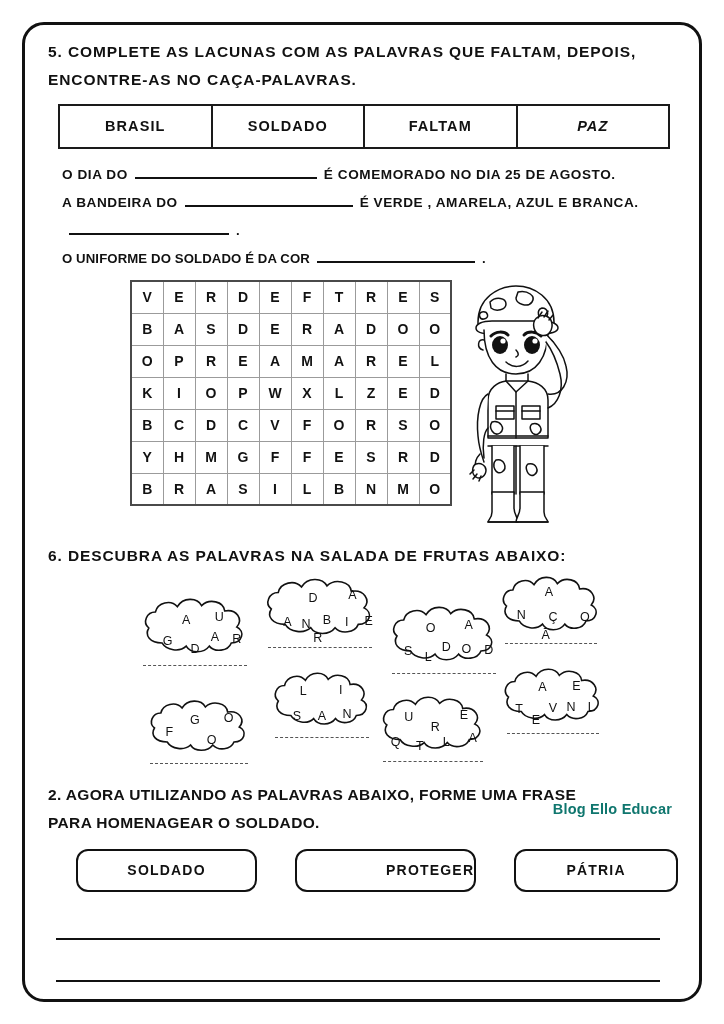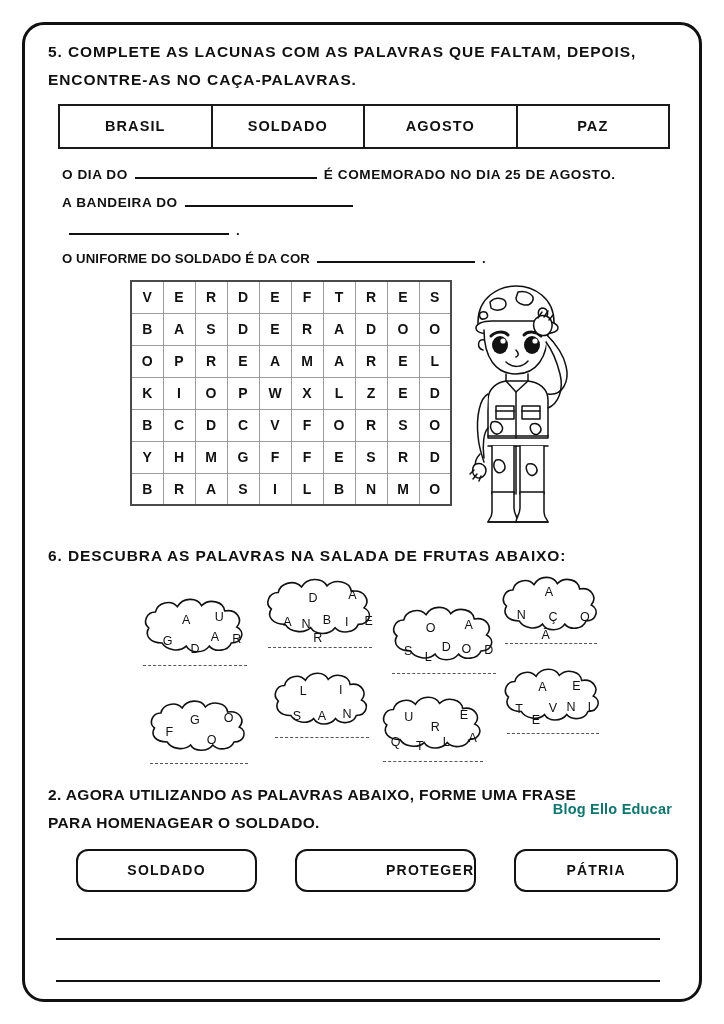--- a/index.html
+++ b/index.html
@@ -49,21 +49,21 @@
   }
   .wordbank .wb-cell {
     flex: 1;
     text-align: center;
     padding: 12px 0 13px 0;
     font-size: 14.5px;
     font-weight: 700;
     letter-spacing: 1.1px;
     border-right: 2px solid #1a1a1a;
   }
-  .wordbank .wb-cell:last-child { border-right: none; }
+  .wordbank .wb-cell:last-child { border-right: none; font-style: italic; }
 
   
   .sentences { margin: 16px 0 0 14px; }
   .sentence {
     display: flex;
     align-items: baseline;
     font-size: 13.6px;
     font-weight: 700;
     letter-spacing: 0.55px;
     margin-bottom: 13px;
@@ -179,33 +179,34 @@
 
 <div class="content">
 
   <div>
     <div class="q-heading">5. COMPLETE AS LACUNAS COM AS PALAVRAS QUE FALTAM, DEPOIS,</div>
     <div class="q-heading">ENCONTRE-AS NO CAÇA-PALAVRAS.</div>
 
     <div class="wordbank">
       <div class="wb-cell">BRASIL</div>
       <div class="wb-cell">SOLDADO</div>
-      <div class="wb-cell">AGOSTO</div>
+      <div class="wb-cell">FALTAM</div>
       <div class="wb-cell">PAZ</div>
     </div>
 
     <div class="sentences">
       <div class="sentence">
         <span>O DIA DO</span>
         <span class="blank-line" style="width:182px"></span>
         <span>É COMEMORADO NO DIA 25 DE AGOSTO.</span>
       </div>
       <div class="sentence">
         <span>A BANDEIRA DO</span>
         <span class="blank-line" style="width:168px"></span>
+        <span>É VERDE , AMARELA, AZUL E BRANCA.</span>
       </div>
       <div class="sentence condensed">
         <span class="blank-line" style="width:160px"></span>
         <span>.</span>
       </div>
       <div class="sentence condensed">
         <span>O UNIFORME DO SOLDADO É DA COR</span>
         <span class="blank-line" style="width:158px"></span>
         <span>.</span>
       </div>

